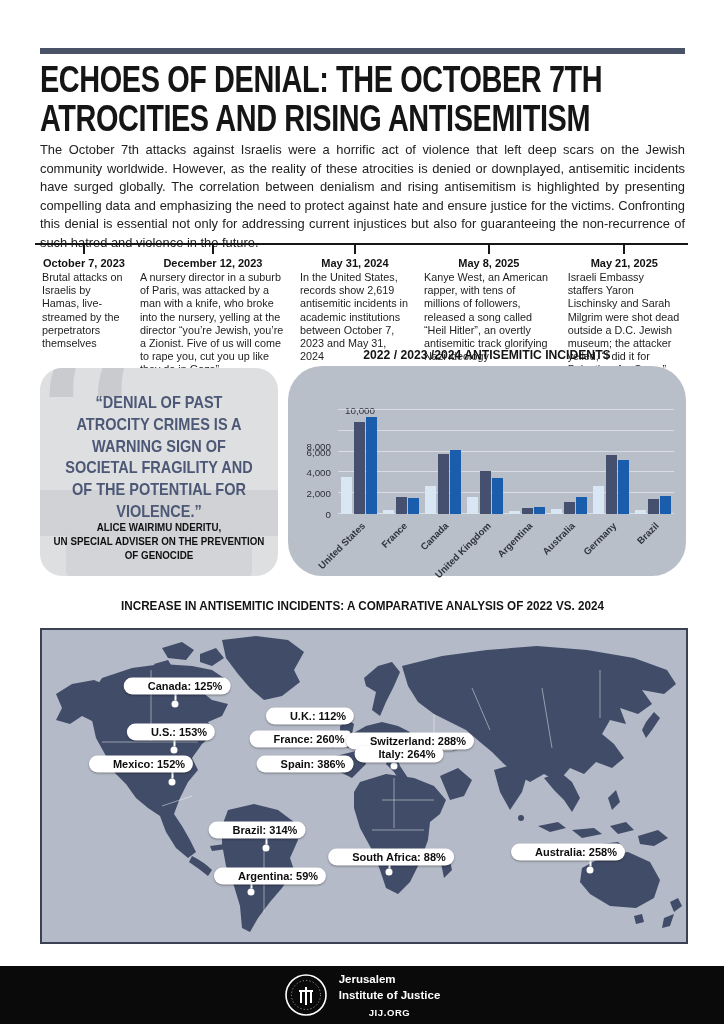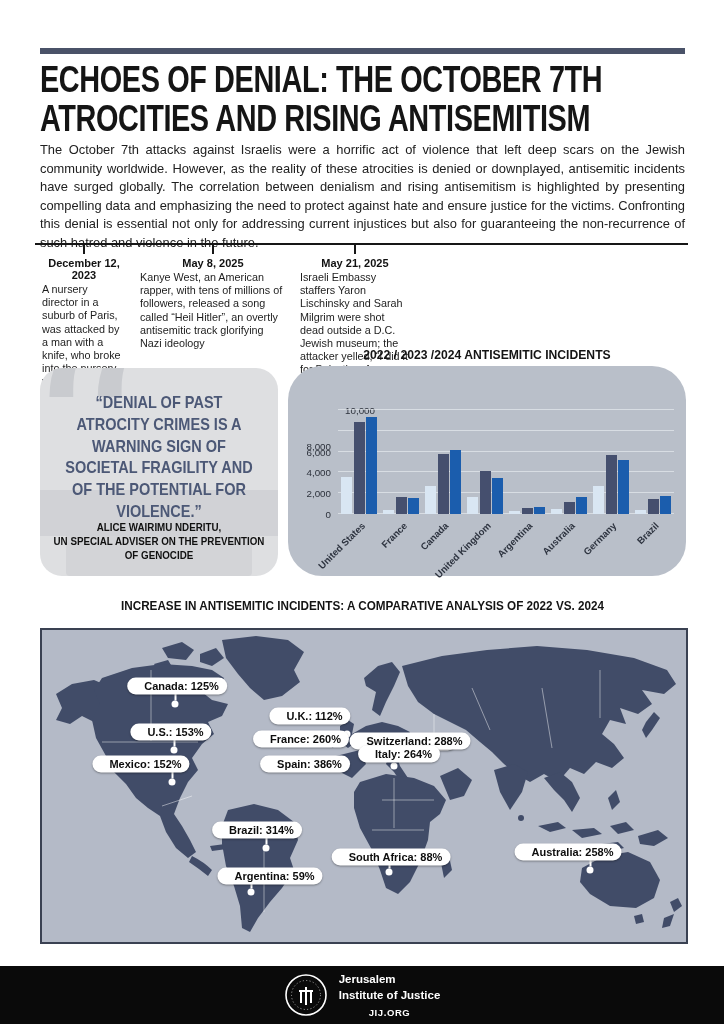--- a/index.html
+++ b/index.html
@@ -56,21 +56,21 @@
   .xlab{position:absolute;font-size:9.6px;font-weight:bold;color:#2e3440;white-space:nowrap;
       transform:rotate(-45deg);transform-origin:100% 0;}
 
   
   .map-title{position:absolute;left:40px;top:598px;width:645px;font-size:13px;}
   .map-panel{position:absolute;left:40px;top:628px;width:644px;height:312px;
       background:#b4bac7;border:2px solid #3a4152;box-sizing:content-box;}
   .map-panel svg{position:absolute;inset:0;width:100%;height:100%;}
   .map-overlay{position:absolute;inset:0;}
   .map-label{position:absolute;transform:translate(-50%,-50%);background:#ffffff;color:#0d0d0d;
-      font-size:11px;font-weight:bold;white-space:nowrap;padding:2px 8px 3px 17px;border-radius:10px;
+      font-size:11px;font-weight:bold;white-space:nowrap;padding:2px 8px 3px 24px;border-radius:10px;
       box-shadow:0 1px 2px rgba(0,0,0,0.35);z-index:3;}
   .map-pin{position:absolute;width:7px;height:7px;border-radius:50%;background:#fff;
       transform:translate(-50%,-50%);z-index:2;}
   .map-pin.stem::before{content:'';position:absolute;left:50%;transform:translateX(-50%);
       bottom:100%;width:2px;height:9px;background:#fff;}
 
   
   .footer{position:absolute;left:0;top:966px;width:724px;height:58px;background:#0a0a0a;
       display:flex;align-items:center;justify-content:center;}
   .f-inner{display:flex;align-items:center;gap:11px;}
@@ -88,22 +88,32 @@
   <h1 class="title">
     <span class="title-line">ECHOES OF DENIAL: THE OCTOBER 7TH</span>
     <span class="title-line">ATROCITIES AND RISING ANTISEMITISM</span>
   </h1>
 
   <p class="intro">The October 7th attacks against Israelis were a horrific act of violence that left deep scars on the Jewish community worldwide. However, as the reality of these atrocities is denied or downplayed, antisemitic incidents have surged globally. The correlation between denialism and rising antisemitism is highlighted by presenting compelling data and emphasizing the need to protect against hate and ensure justice for the victims. Confronting this denial is essential not only for addressing current injustices but also for guaranteeing the non-recurrence of such hatred and violence in the future.</p>
 
   <div class="timeline">
       <div class="tl-col">
         <div class="tl-tick"></div>
+        <div class="tl-date">October 7, 2023</div>
+        <div class="tl-text">Brutal attacks on Israelis by Hamas, live-streamed by the perpetrators themselves</div>
+      </div>
+      <div class="tl-col">
+        <div class="tl-tick"></div>
         <div class="tl-date">December 12, 2023</div>
         <div class="tl-text">A nursery director in a suburb of Paris, was attacked by a man with a knife, who broke into the nursery, yelling at the director “you’re Jewish, you’re a Zionist. Five of us will come to rape you, cut you up like they do in Gaza”</div>
+      </div>
+      <div class="tl-col">
+        <div class="tl-tick"></div>
+        <div class="tl-date">May 31, 2024</div>
+        <div class="tl-text">In the United States, records show 2,619 antisemitic incidents in academic institutions between October 7, 2023 and May 31, 2024</div>
       </div>
       <div class="tl-col">
         <div class="tl-tick"></div>
         <div class="tl-date">May 8, 2025</div>
         <div class="tl-text">Kanye West, an American rapper, with tens of millions of followers, released a song called “Heil Hitler”, an overtly antisemitic track glorifying Nazi ideology</div>
       </div>
       <div class="tl-col">
         <div class="tl-tick"></div>
         <div class="tl-date">May 21, 2025</div>
         <div class="tl-text">Israeli Embassy staffers Yaron Lischinsky and Sarah Milgrim were shot dead outside a D.C. Jewish museum; the attacker yelled, “I did it for Palestine, for Gaza.”</div>

